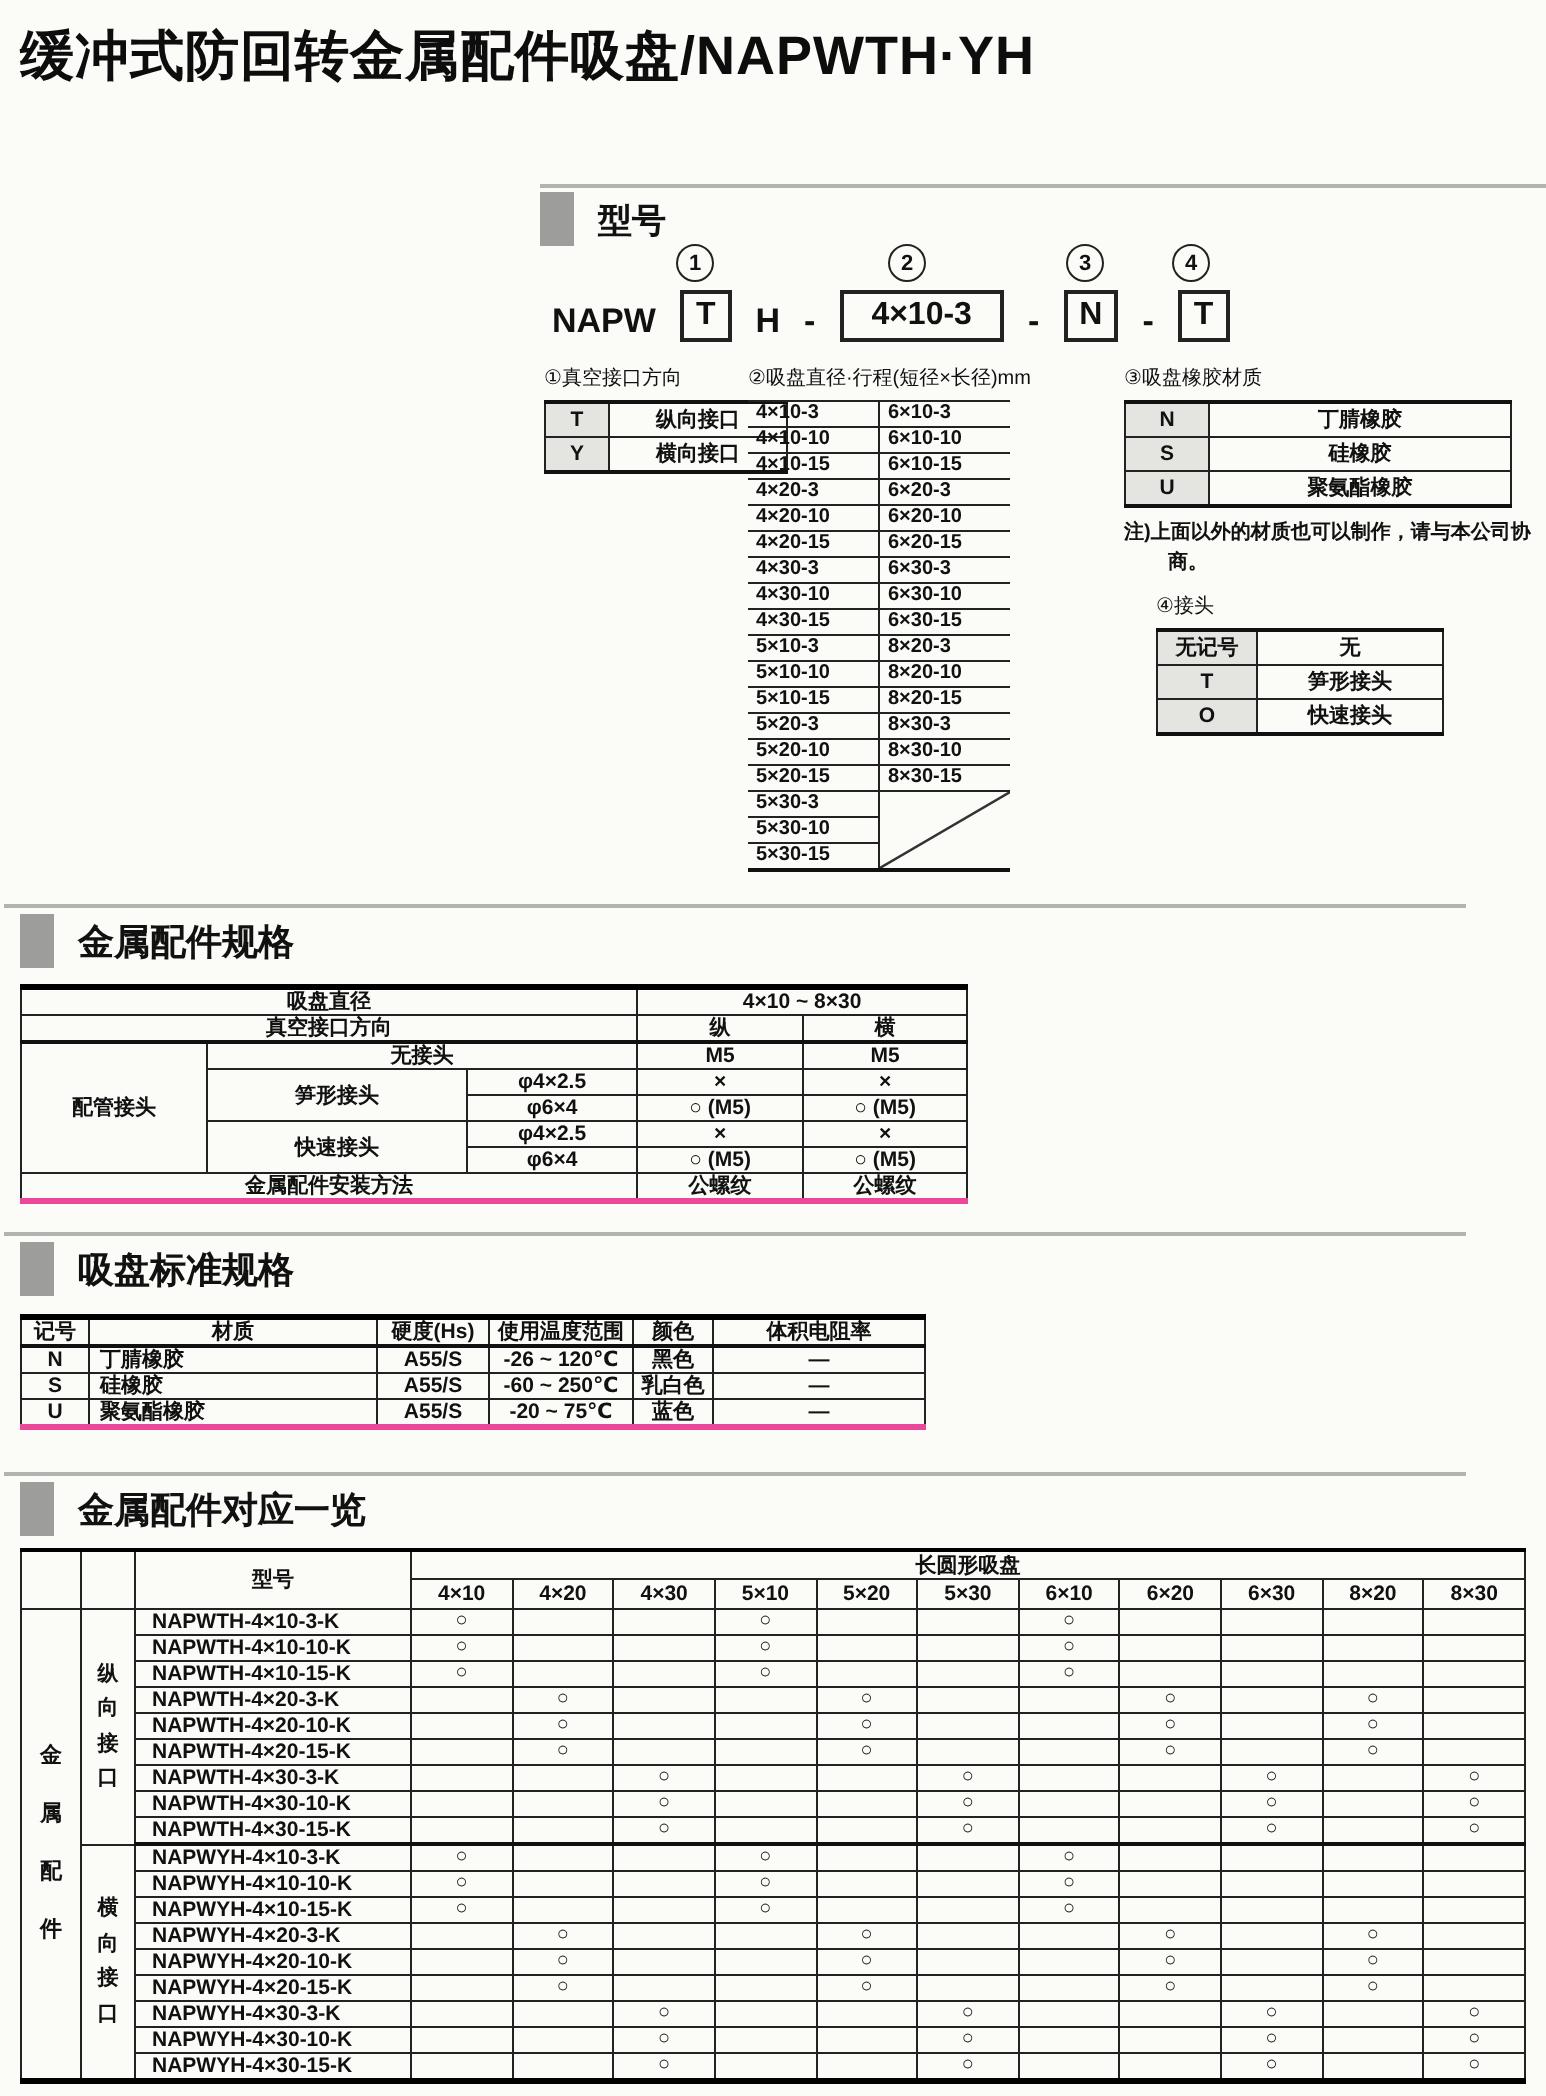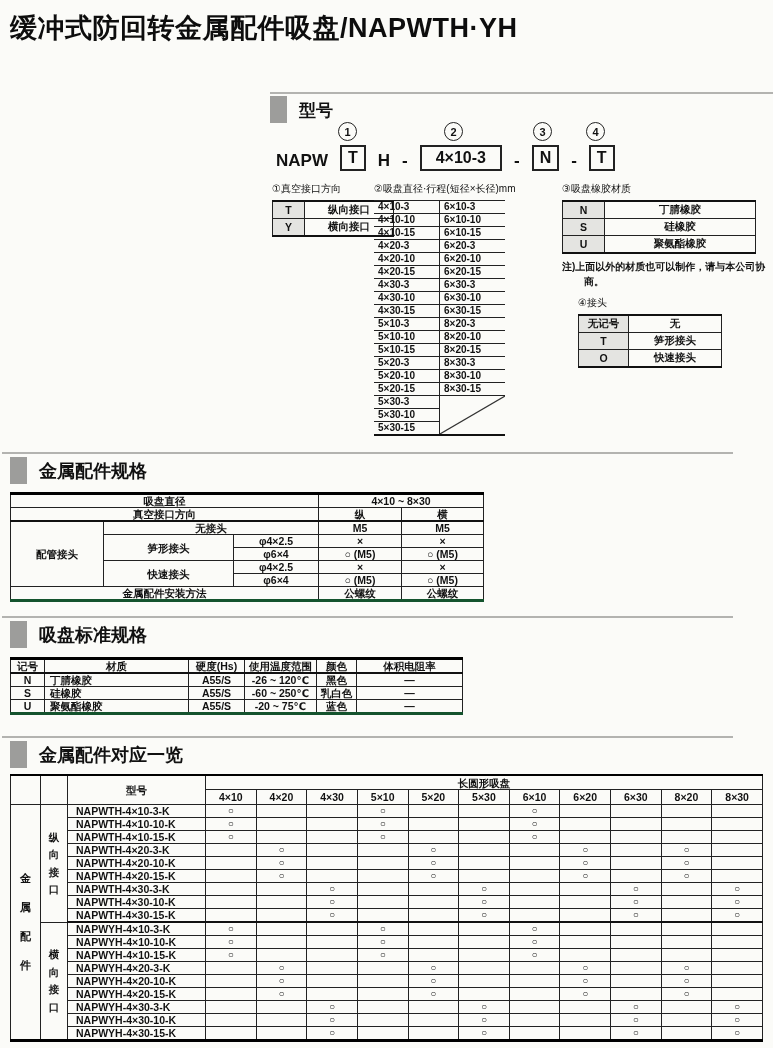--- a/index.html
+++ b/index.html
@@ -36,21 +36,21 @@
   .size-table td.c1{width:58px;border-right:1px solid #222;}
   .size-table td.c2{width:58px;}
   .size-table td.diag{position:relative;padding:0;}
   .size-table td.diag svg{position:absolute;inset:0;width:100%;height:100%;}
 
   .note-text{margin-top:6px;font-size:10px;font-weight:bold;line-height:1.45;width:198px;
              padding-left:22px;text-indent:-22px;}
 
   
   .spec-table{border-collapse:collapse;position:absolute;table-layout:fixed;
-              border-top:3px solid #000;border-bottom:3px solid #14532d;padding-left:16px;}
+              border-top:3px solid #000;border-bottom:3px solid #ec4899;padding-left:16px;}
   .spec-table td,.spec-table th{border:1px solid #222;height:12px;font-size:10.5px;font-weight:bold;
               text-align:center;padding:0 2px;line-height:12px;}
   .spec-table tr.hline td{border-bottom:2px solid #111;}
   .pad-table td.matl{text-align:left;padding-left:5px;}
 
   
   .corr-table{border-collapse:collapse;position:absolute;table-layout:fixed;
               border:1px solid #111;border-top:2px solid #000;border-bottom:3px solid #000;}
   .corr-table td{border:1px solid #222;font-size:10.5px;font-weight:bold;text-align:center;
                  padding:0;height:12px;line-height:12px;overflow:hidden;}

